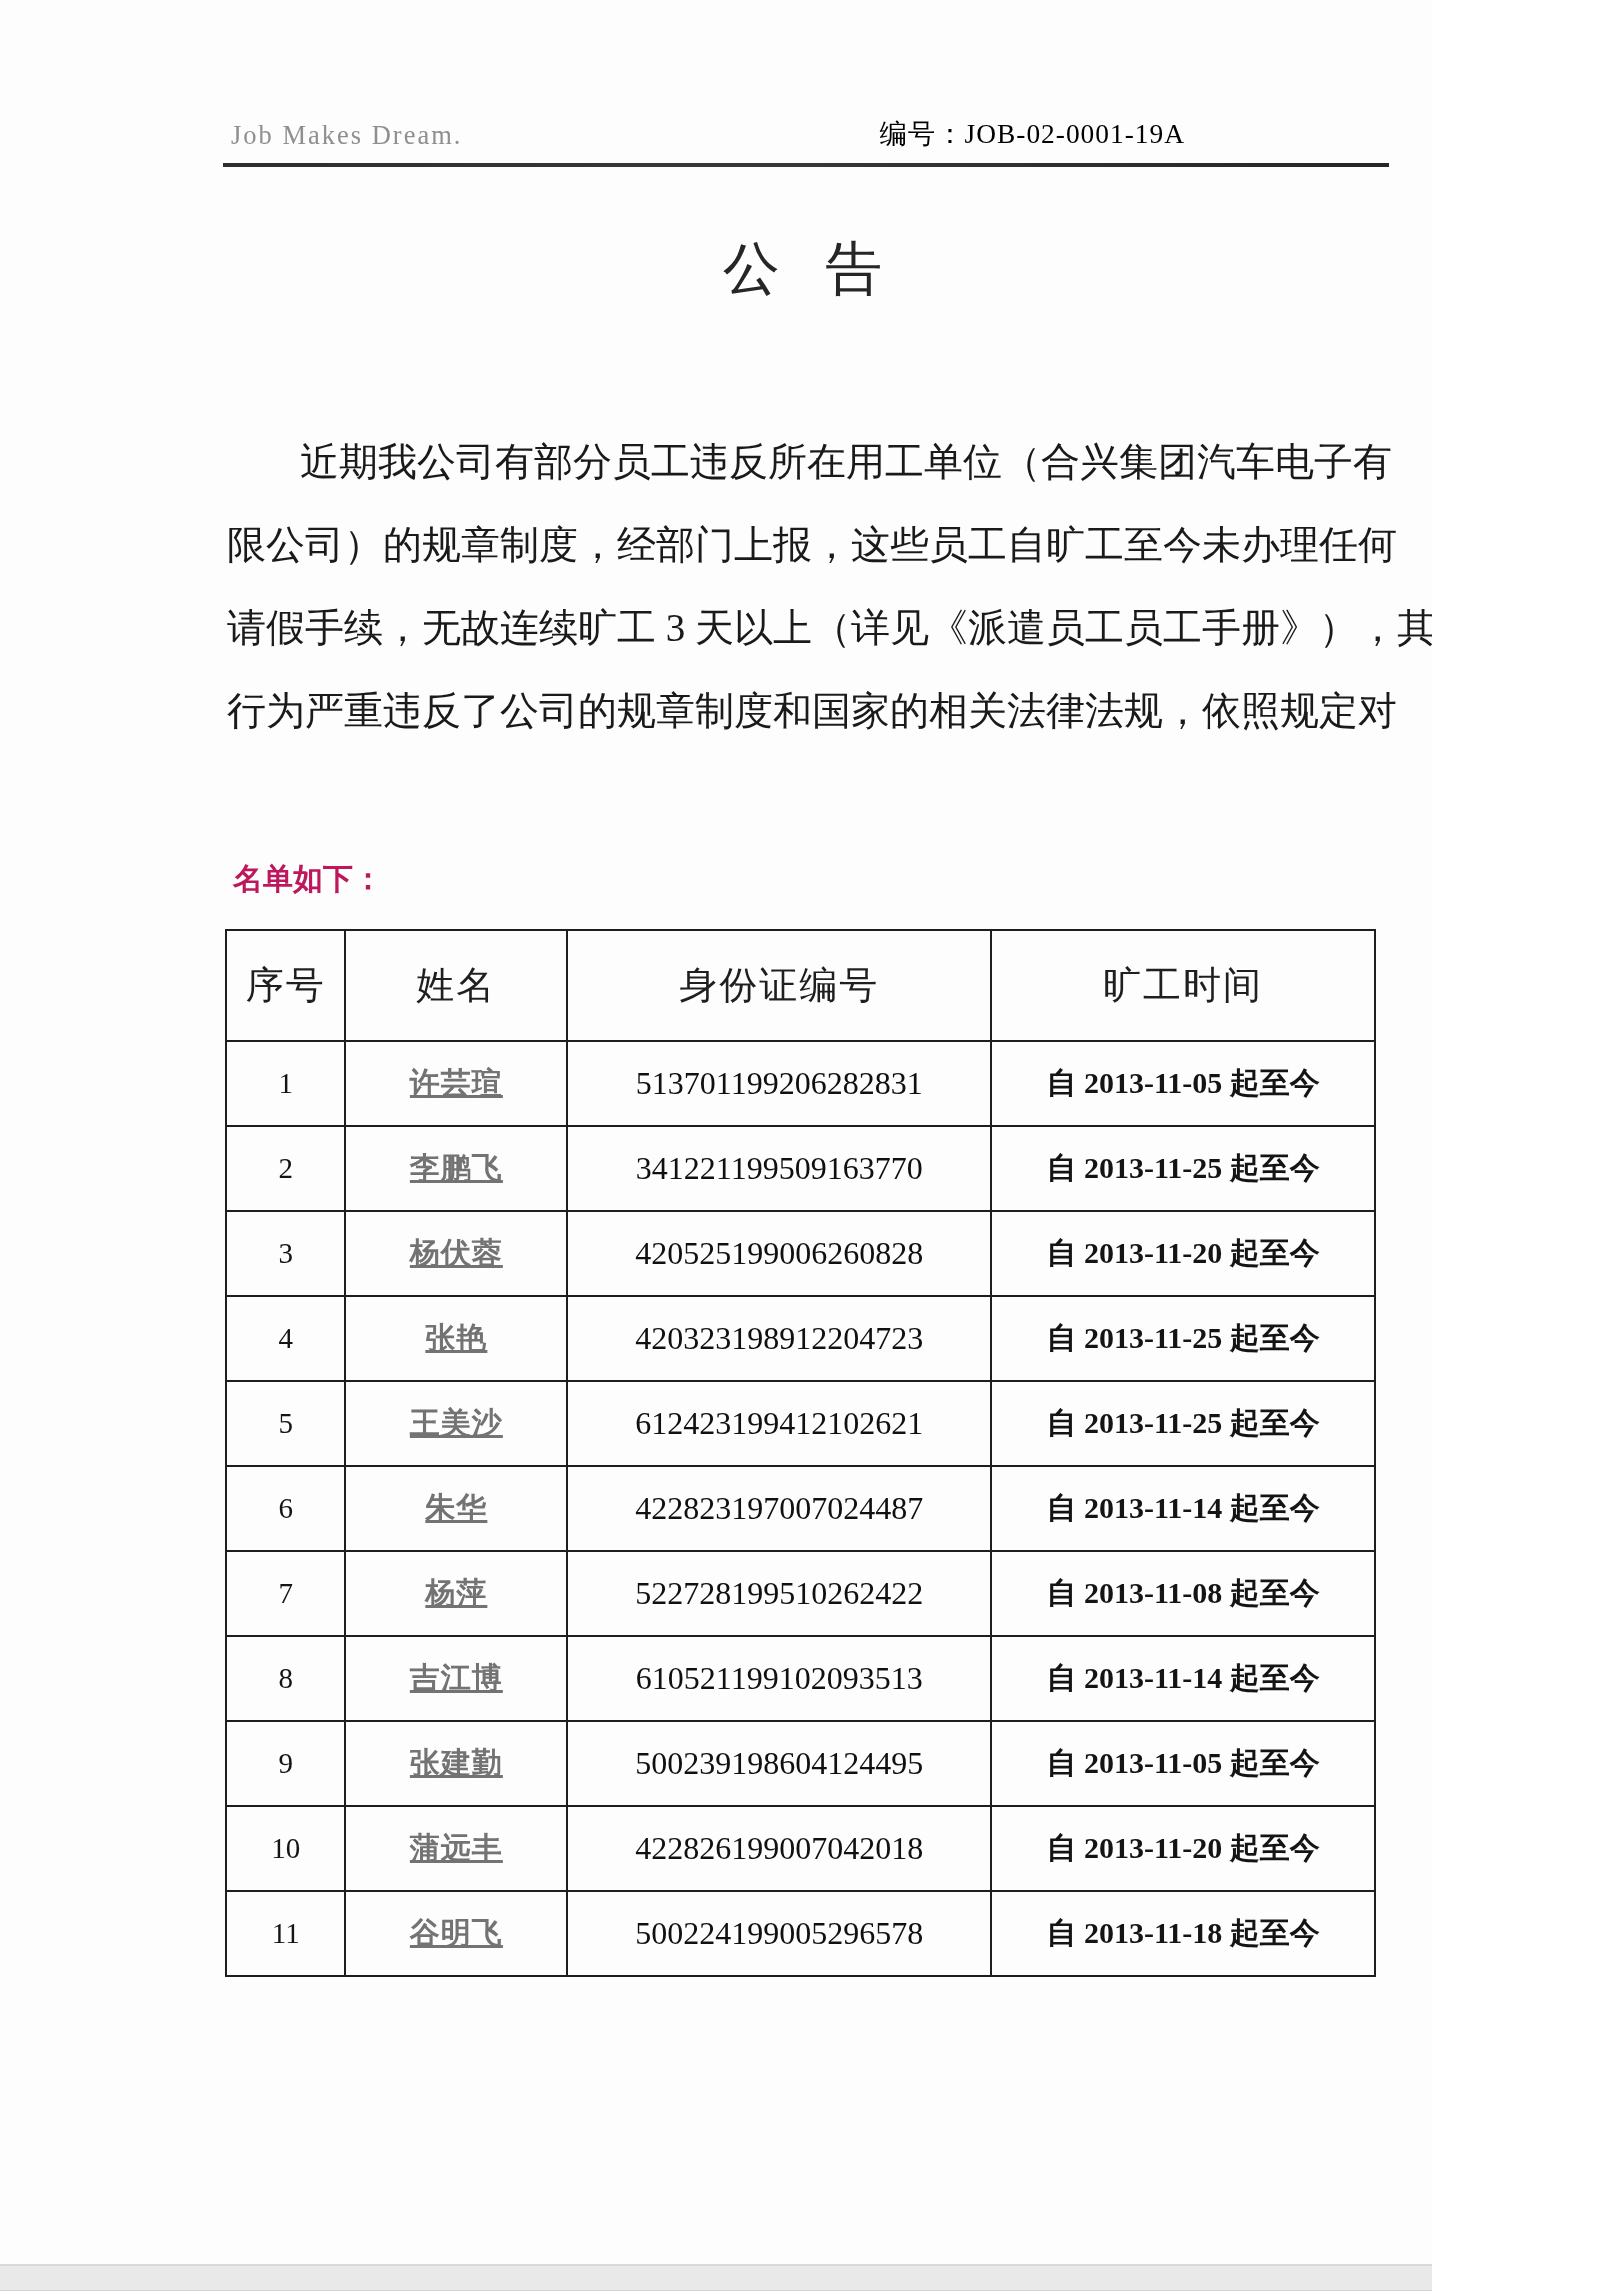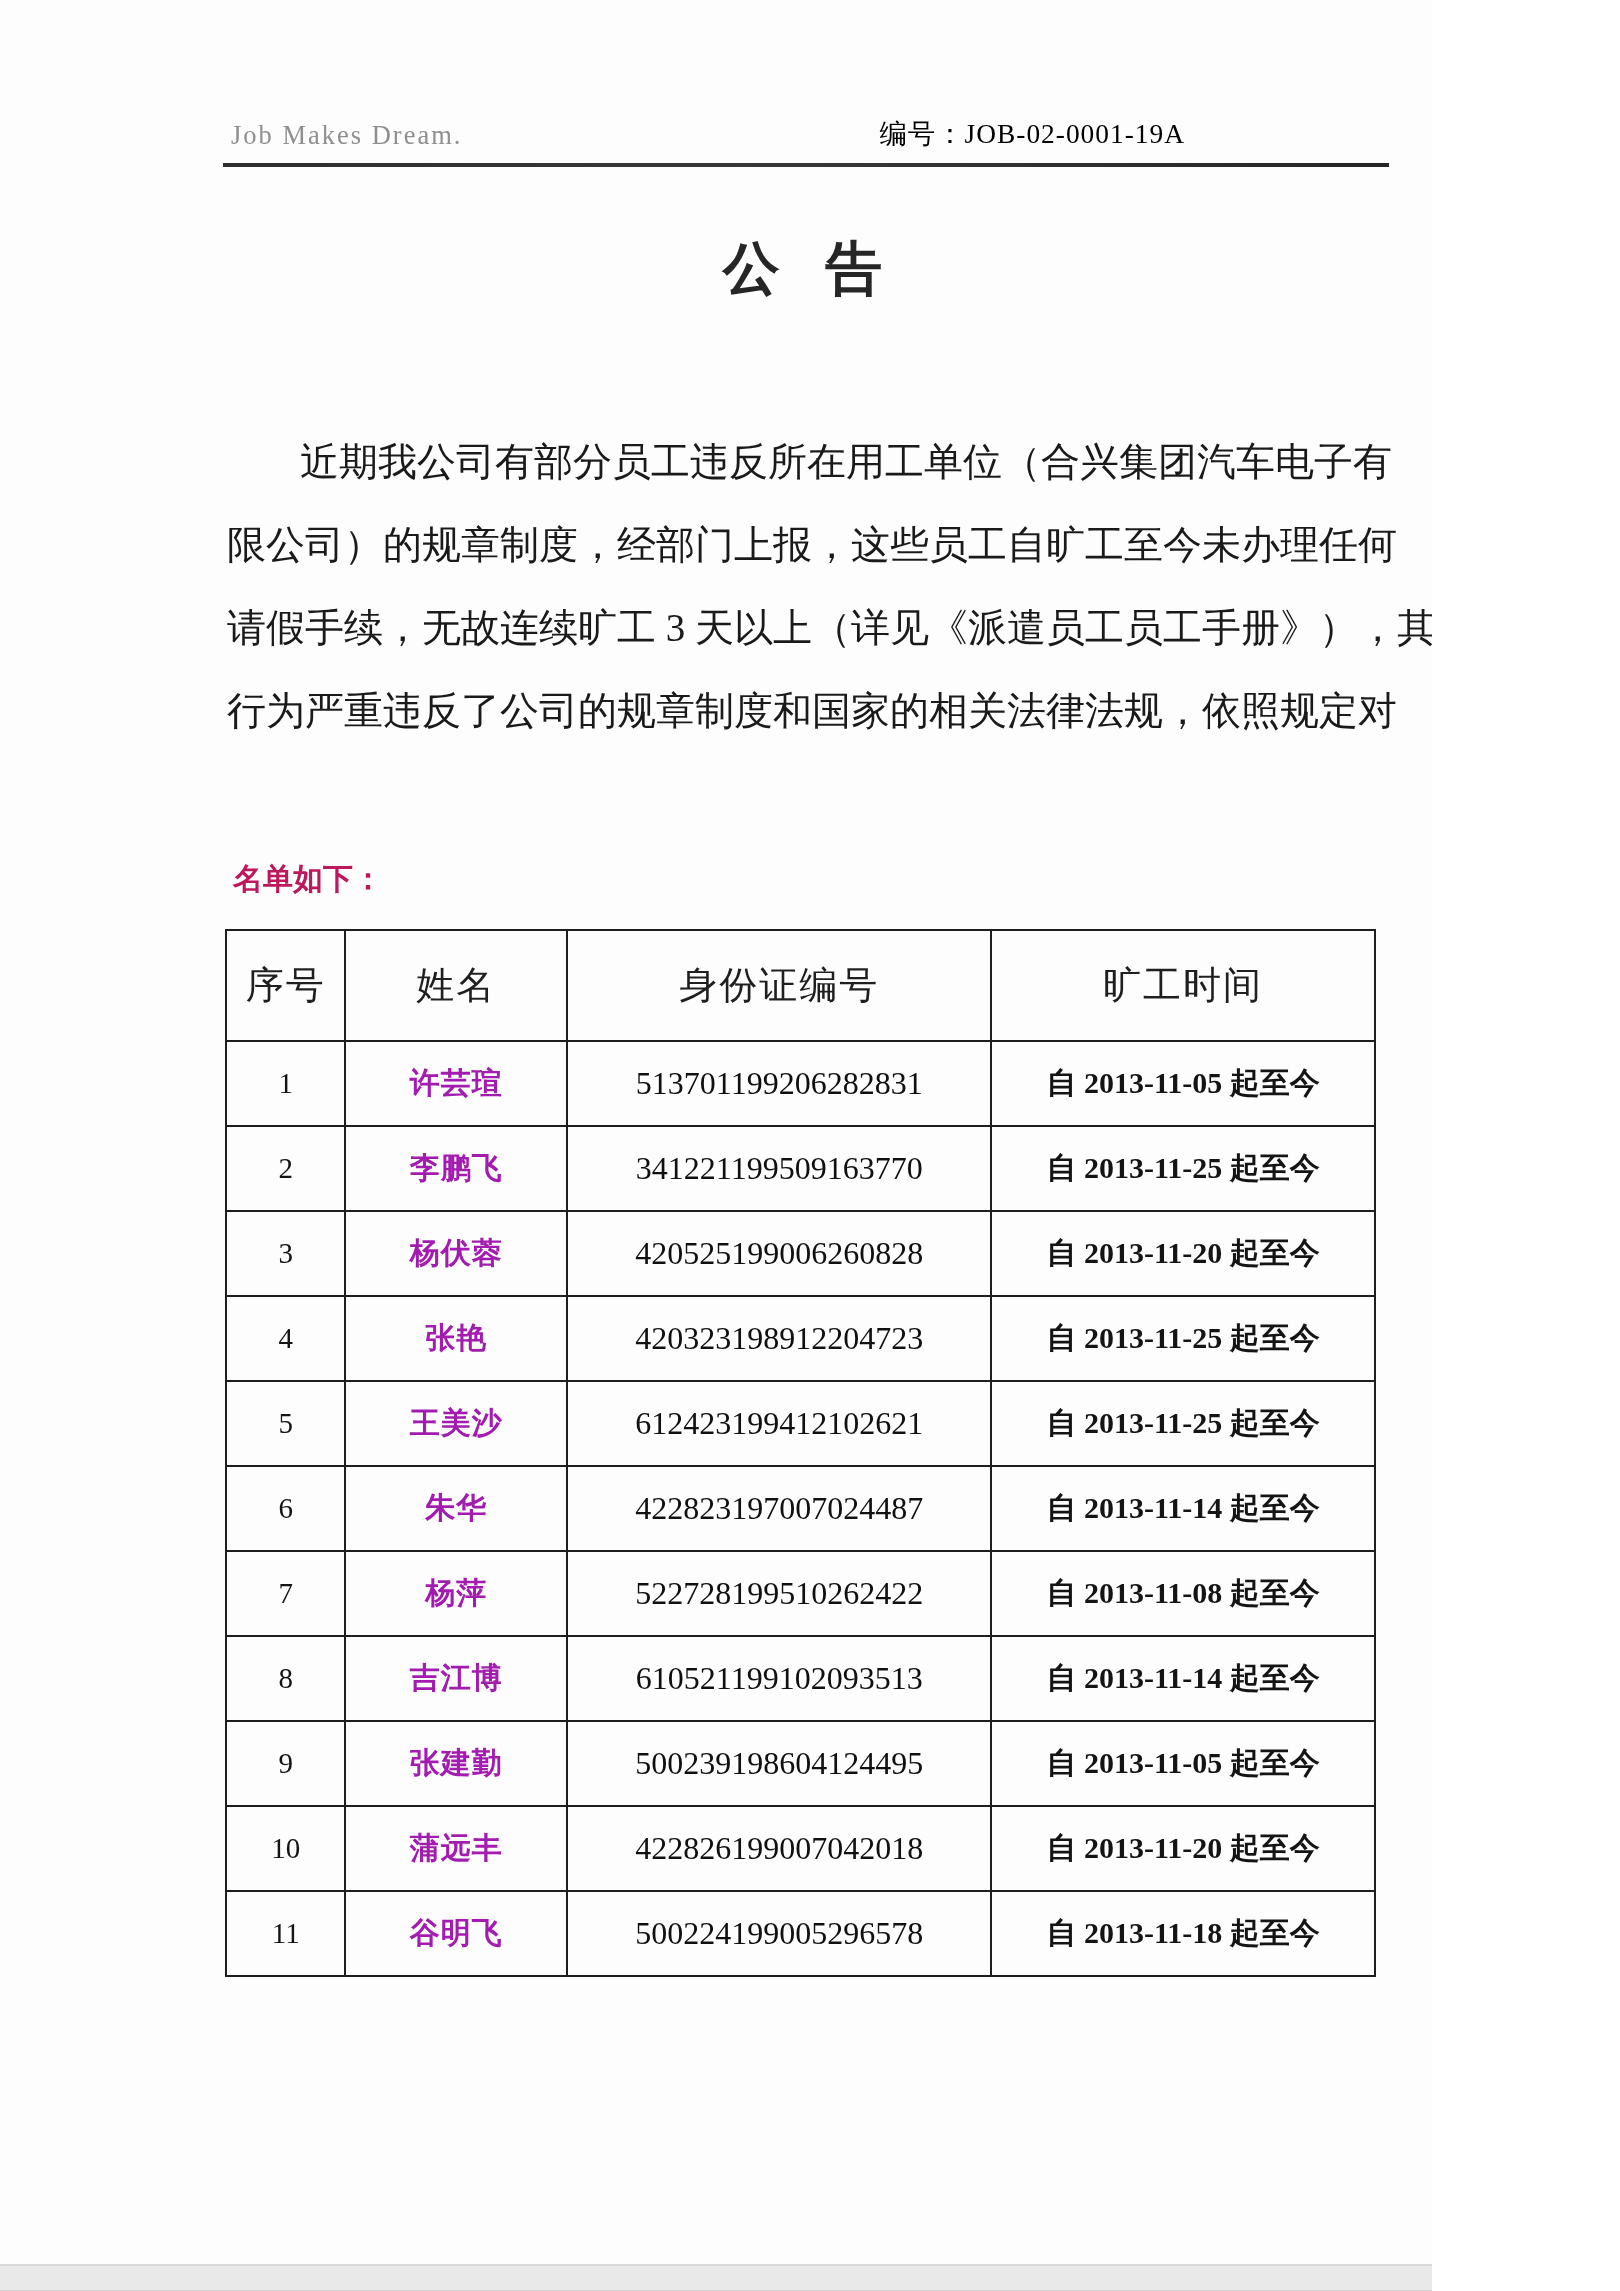--- a/index.html
+++ b/index.html
@@ -34,21 +34,21 @@
     width: 1166px; height: 3.9px;
     background: linear-gradient(to right, #2e2e2e 0%, #383838 45%, #262626 100%);
   }
   
   .doc-title {
     position: absolute;
     left: 227px; top: 231px;
     width: 1151px;
     text-align: center;
     font-size: 57px;
-    font-weight: 700;
+    font-weight: 400;
     word-spacing: 0.55em;
     color: #262626;
   }
   
   .body-paragraph {
     position: absolute;
     left: 227px; top: 420px;
     width: 1151px;
   }
   .para-line {
@@ -93,21 +93,21 @@
   .roster-table { border: 2.9px solid #1a1a1a; }
   .roster-table thead tr { height: 111px; }
   .roster-table tbody tr { height: 85px; }
   .roster-table th {
     font-size: 38px;
     font-weight: 400;
     letter-spacing: 2px;
     color: #1f1f1f;
   }
   td.cell-serial { font-size: 29px; color: #141414; }
-  td.cell-name   { font-size: 30px; font-weight: 700; letter-spacing: 1px; color: #a21caf; }
+  td.cell-name   { font-size: 30px; font-weight: 700; letter-spacing: 1px; color: #737373; text-decoration: underline; }
   td.cell-id     { font-size: 32px; color: #101010; }
   td.cell-period { font-size: 30px; font-weight: 700; color: #141414; }
   
   .bottom-edge {
     position: absolute;
     left: 0; bottom: 0;
     width: 100%; height: 26.5px;
     background: #e9e9e9;
     border-top: 2px solid #d9d9d9;
     box-shadow: inset 0 -2px 0 #d2d2d2;

